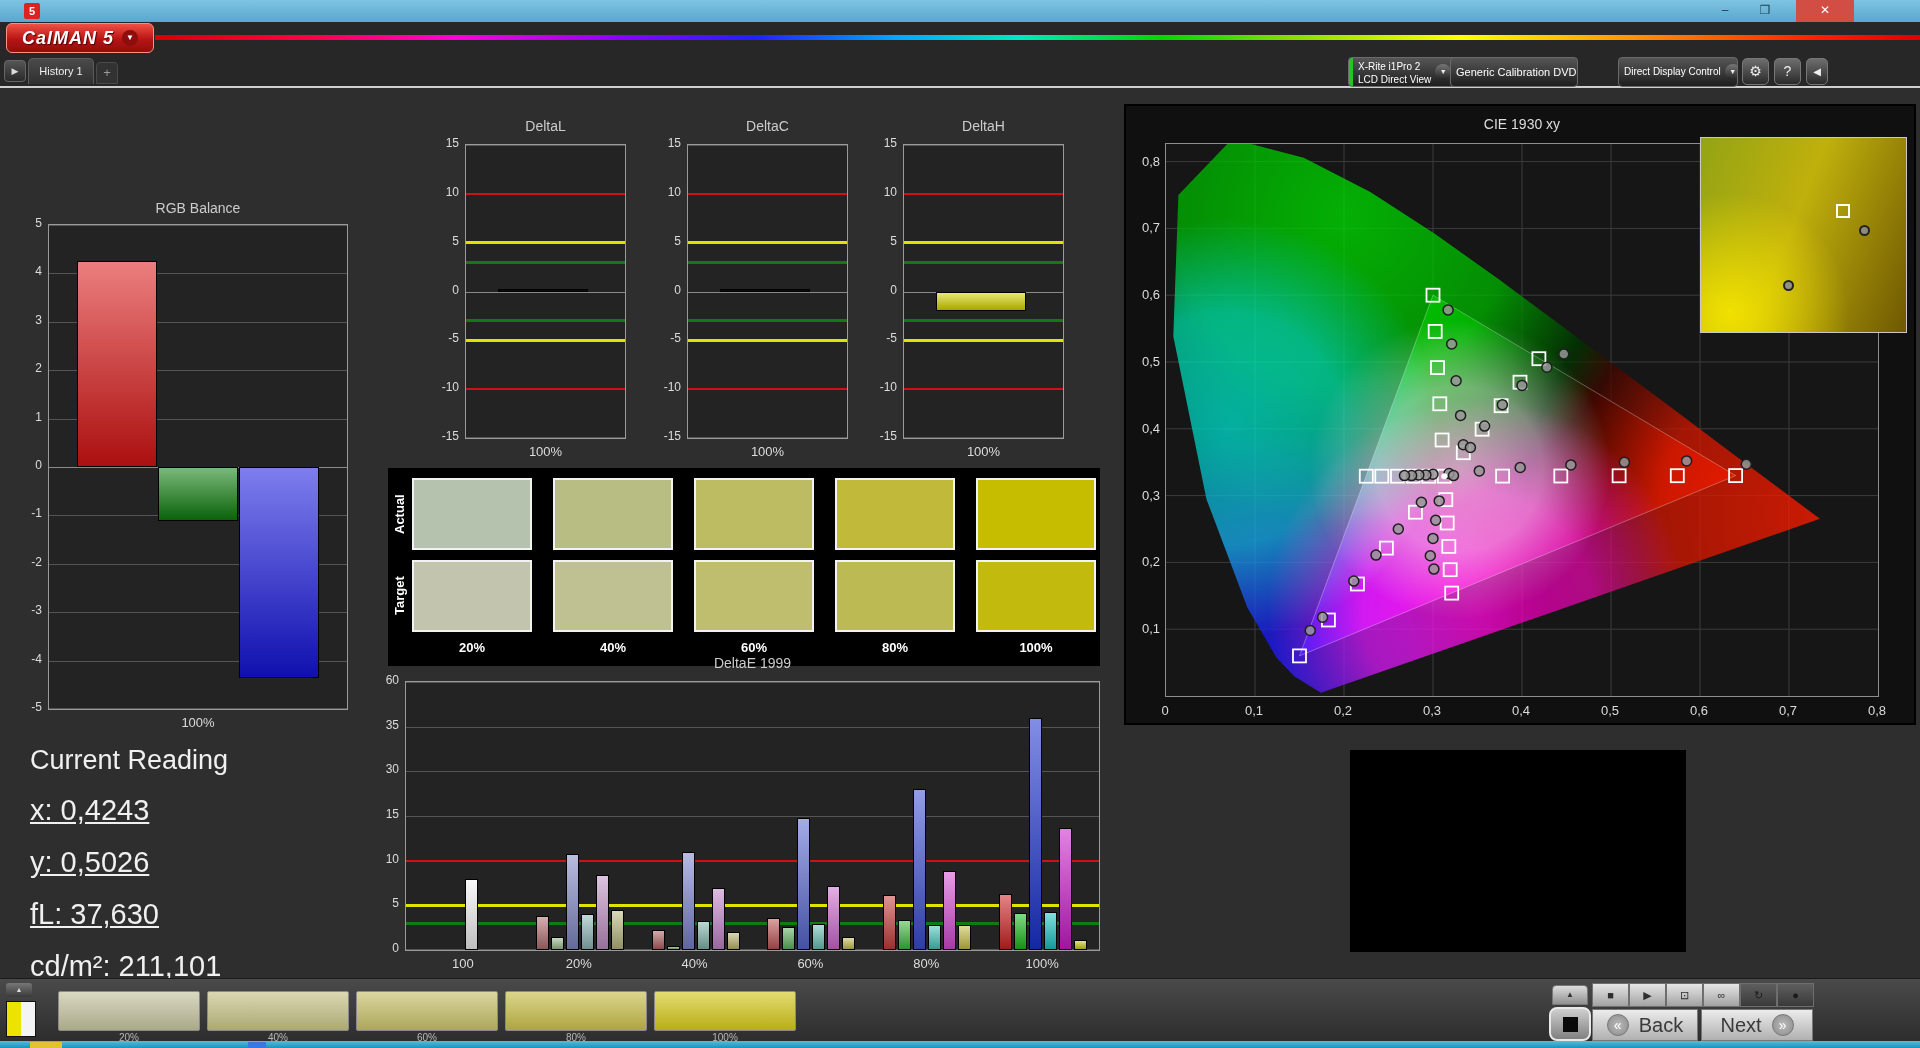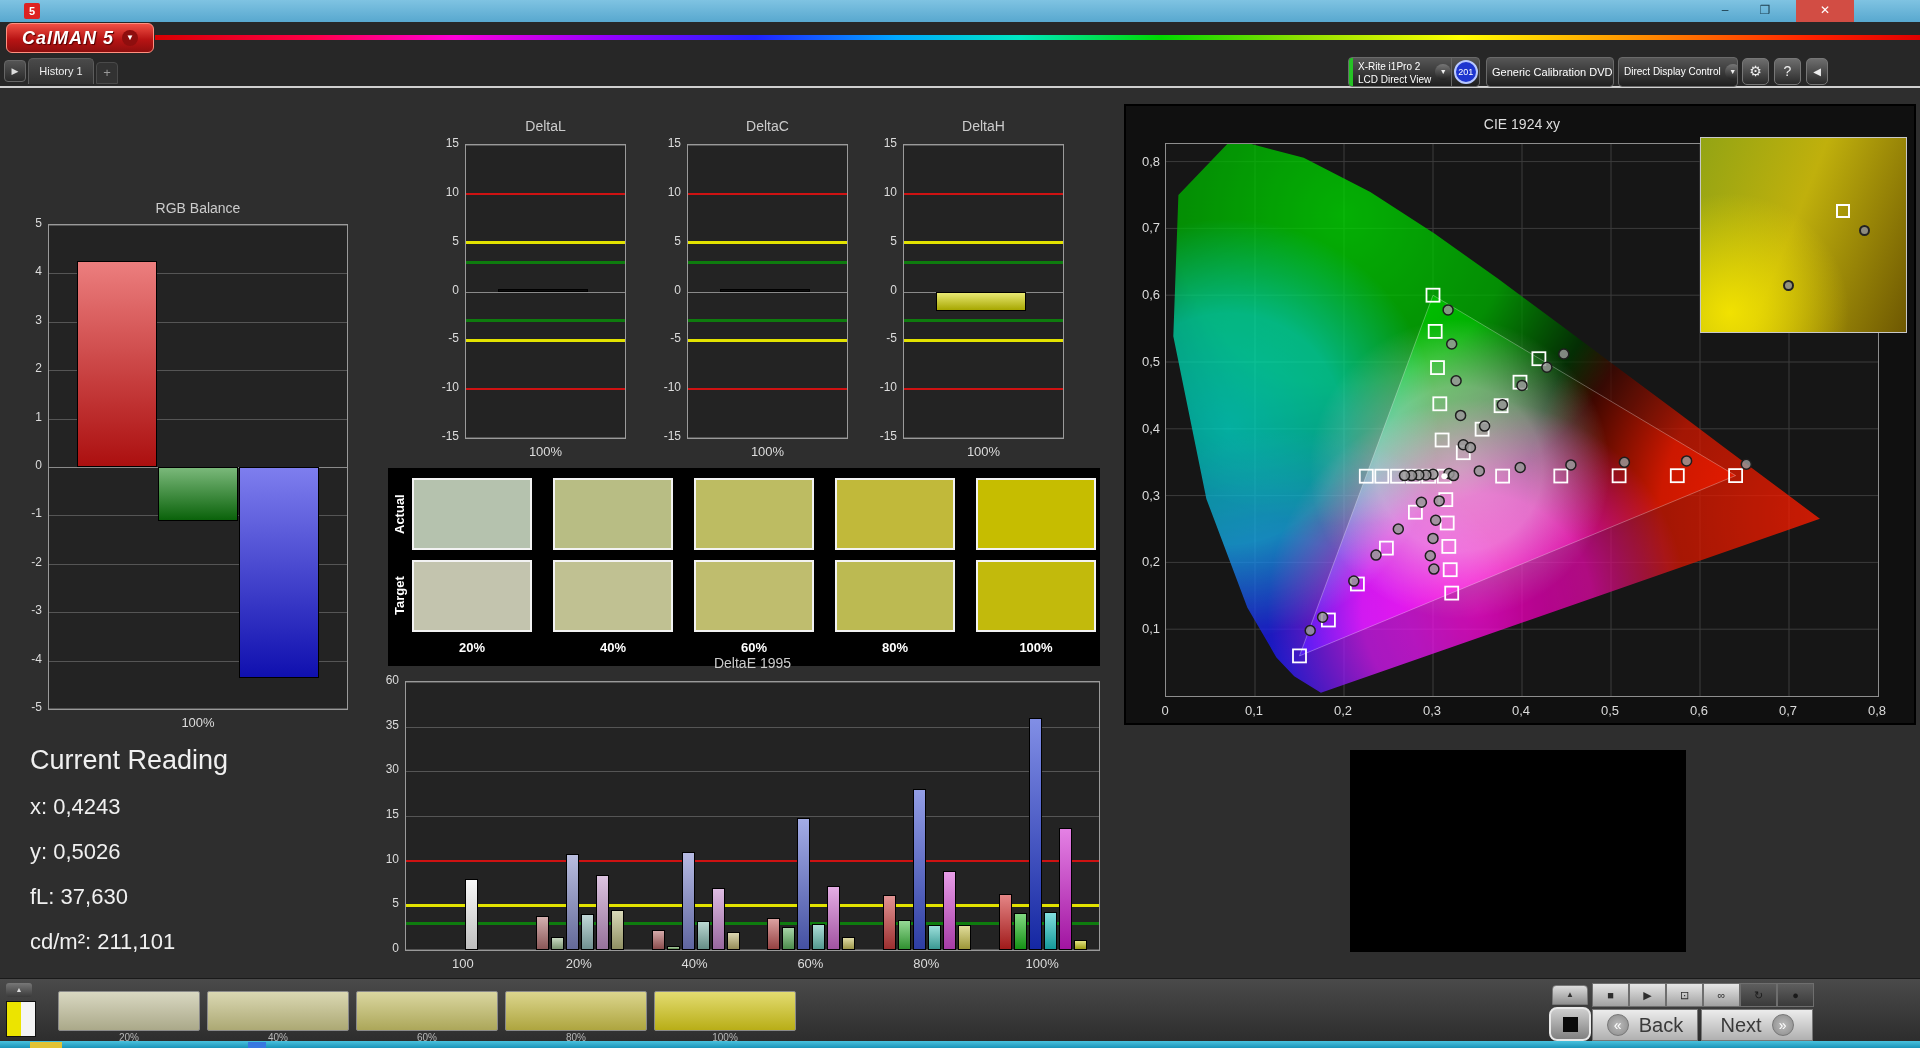--- a/index.html
+++ b/index.html
@@ -47,21 +47,21 @@
   .dd-accent { width:5px; }
   .dd-text { flex:1; color:#fff; font-size:10px; line-height:1.25; padding:3px 4px 0 5px; white-space:nowrap; }
   .dd-text.single { font-size:11px; padding-top:8px; }
   .dd-arrow { width:20px; align-self:center; }
   .dd-arrow span { display:block; width:16px; height:16px; margin:0 auto; border-radius:50%;
                    background:linear-gradient(#777,#222); color:#eee; font-size:7px; text-align:center; line-height:16px; }
   #dd-meter { left:1348px; width:132px; }
   #meter-badge-sec { width:34px; border-left:1px solid #666; display:flex; align-items:center; justify-content:center; }
   #meter-badge { width:24px; height:24px; border-radius:50%; background:#1e35cf; border:2px solid #b8c8ff;
                  color:#fff; font-size:9px; text-align:center; line-height:20px; }
-  #dd-source { left:1486px; width:128px; }
+  #dd-source { left:1450px; width:128px; }
   #dd-display { left:1618px; width:120px; }
   .tool-btn { position:absolute; top:36px; width:27px; height:27px; border-radius:5px;
               background:linear-gradient(#6e6e6e,#2a2a2a); border:1px solid #777; color:#eee;
               font-size:14px; text-align:center; line-height:25px; }
   #btn-gear { left:1742px; } #btn-help { left:1774px; } #btn-collapse { left:1806px; width:22px; font-size:10px; }
 
   
   #page-title { position:absolute; left:30px; top:95px; font-size:37px; color:#fafafa; letter-spacing:0.5px; }
 
   .chart-title { position:absolute; font-size:14px; color:#ccc; text-align:center; }
@@ -82,21 +82,21 @@
   
   #swatch-panel { position:absolute; left:388px; top:468px; width:712px; height:198px; background:#000; }
   .row-label { position:absolute; left:2px; width:20px; color:#fff; font-size:13px; font-weight:bold;
                writing-mode:vertical-rl; transform:rotate(180deg); text-align:center; }
   .patch { position:absolute; border:2px solid #f2f2f2; }
   .patch-label { position:absolute; color:#fff; font-size:13px; font-weight:bold; text-align:center; }
 
   
   #current-reading { position:absolute; left:30px; top:745px; color:#f0f0f0; }
   #cr-heading { font-size:27px; margin-bottom:18px; }
-  .cr-line { font-size:22px; margin-bottom:19px; }
+  .cr-line { font-size:29px; margin-bottom:19px;text-decoration:underline; }
 
   
   #cie-panel { position:absolute; left:1124px; top:104px; width:792px; height:621px;
                background:#101010; border:2px solid #000; }
   #cie-title { position:absolute; left:39px; top:10px; width:714px; text-align:center; font-size:14px; color:#ddd; }
   #cie-plot { position:absolute; left:39px; top:37px; width:714px; height:554px;
               background:#161616; border:1px solid #8e8e8e; }
   #cie-plot svg { position:absolute; left:0; top:0; }
   .cie-xtick { position:absolute; width:36px; text-align:center; font-size:13px; color:#dcdcdc; }
   .cie-ytick { position:absolute; width:32px; text-align:right; font-size:13px; color:#dcdcdc; }
@@ -323,21 +323,21 @@
       <div class="patch" style="position: absolute; left: 306px; top: 92px; width: 120px; height: 72px; background: rgb(191, 189, 110);"></div>
       <div class="patch-label" style="position: absolute; left: 306px; top: 172px; width: 120px; height: 16px;">60%</div>
       <div class="patch" style="position: absolute; left: 447px; top: 10px; width: 120px; height: 72px; background: rgb(193, 185, 58);"></div>
       <div class="patch" style="position: absolute; left: 447px; top: 92px; width: 120px; height: 72px; background: rgb(188, 186, 82);"></div>
       <div class="patch-label" style="position: absolute; left: 447px; top: 172px; width: 120px; height: 16px;">80%</div>
       <div class="patch" style="position: absolute; left: 588px; top: 10px; width: 120px; height: 72px; background: rgb(198, 189, 0);"></div>
       <div class="patch" style="position: absolute; left: 588px; top: 92px; width: 120px; height: 72px; background: rgb(194, 186, 12);"></div>
       <div class="patch-label" style="position: absolute; left: 588px; top: 172px; width: 120px; height: 16px;">100%</div>
     </div>
   <div id="deltae-chart">
-      <div class="chart-title" style="position: absolute; left: 45px; top: 0px; width: 695px; height: 18px;">DeltaE 1995</div>
+      <div class="chart-title" style="position: absolute; left: 45px; top: 0px; width: 695px; height: 18px;">DeltaE 1999</div>
       <div class="plot" style="position: absolute; left: 45px; top: 26px; width: 695px; height: 270px;">
         <div class="gl" style="top: 0px;"></div>
         <div class="gl" style="top: 44.6667px;"></div>
         <div class="gl" style="top: 89.3333px;"></div>
         <div class="gl" style="top: 134px;"></div>
         <div class="gl" style="top: 178.667px;"></div>
         <div class="gl" style="top: 223.333px;"></div>
         <div class="gl" style="top: 267px;"></div>
         <div class="refline" style="top: 177.667px; height: 2px; background: rgb(206, 18, 18);"></div>
         <div class="refline" style="top: 221.833px; height: 3px; background: rgb(226, 226, 0);"></div>
@@ -391,21 +391,21 @@
 
   <div id="current-reading">
     <div id="cr-heading">Current Reading</div>
     <div class="cr-line">x: 0,4243</div>
     <div class="cr-line">y: 0,5026</div>
     <div class="cr-line">fL: 37,630</div>
     <div class="cr-line">cd/m²: 211,101</div>
   </div>
 
   <div id="cie-panel">
-    <div id="cie-title" class="chart-title">CIE 1924 xy</div>
+    <div id="cie-title" class="chart-title">CIE 1930 xy</div>
     <div id="cie-plot">
         <svg width="712" height="552">
           <defs>
             <clipPath id="hs">
               <path d="M154.9,548.7L128.2,532.2L110.4,513.4L81.3,463.4L40.4,354.9L7.3,192.3L12.4,50.9L66.1,-5L137.7,13.7L204.3,48.1L268.4,89.5L332.1,134.8L395.2,181.5L456.1,227L511.9,268.6L558,303.2L615.4,346.1L653.9,374.8Z"></path>
             </clipPath>
             <clipPath id="tri">
               <path d="M569.6,331.6L267,151.2L133.5,511.9Z"></path>
             </clipPath>
             <radialGradient id="g0" gradientUnits="userSpaceOnUse" cx="293.7" cy="324.9" r="150">

